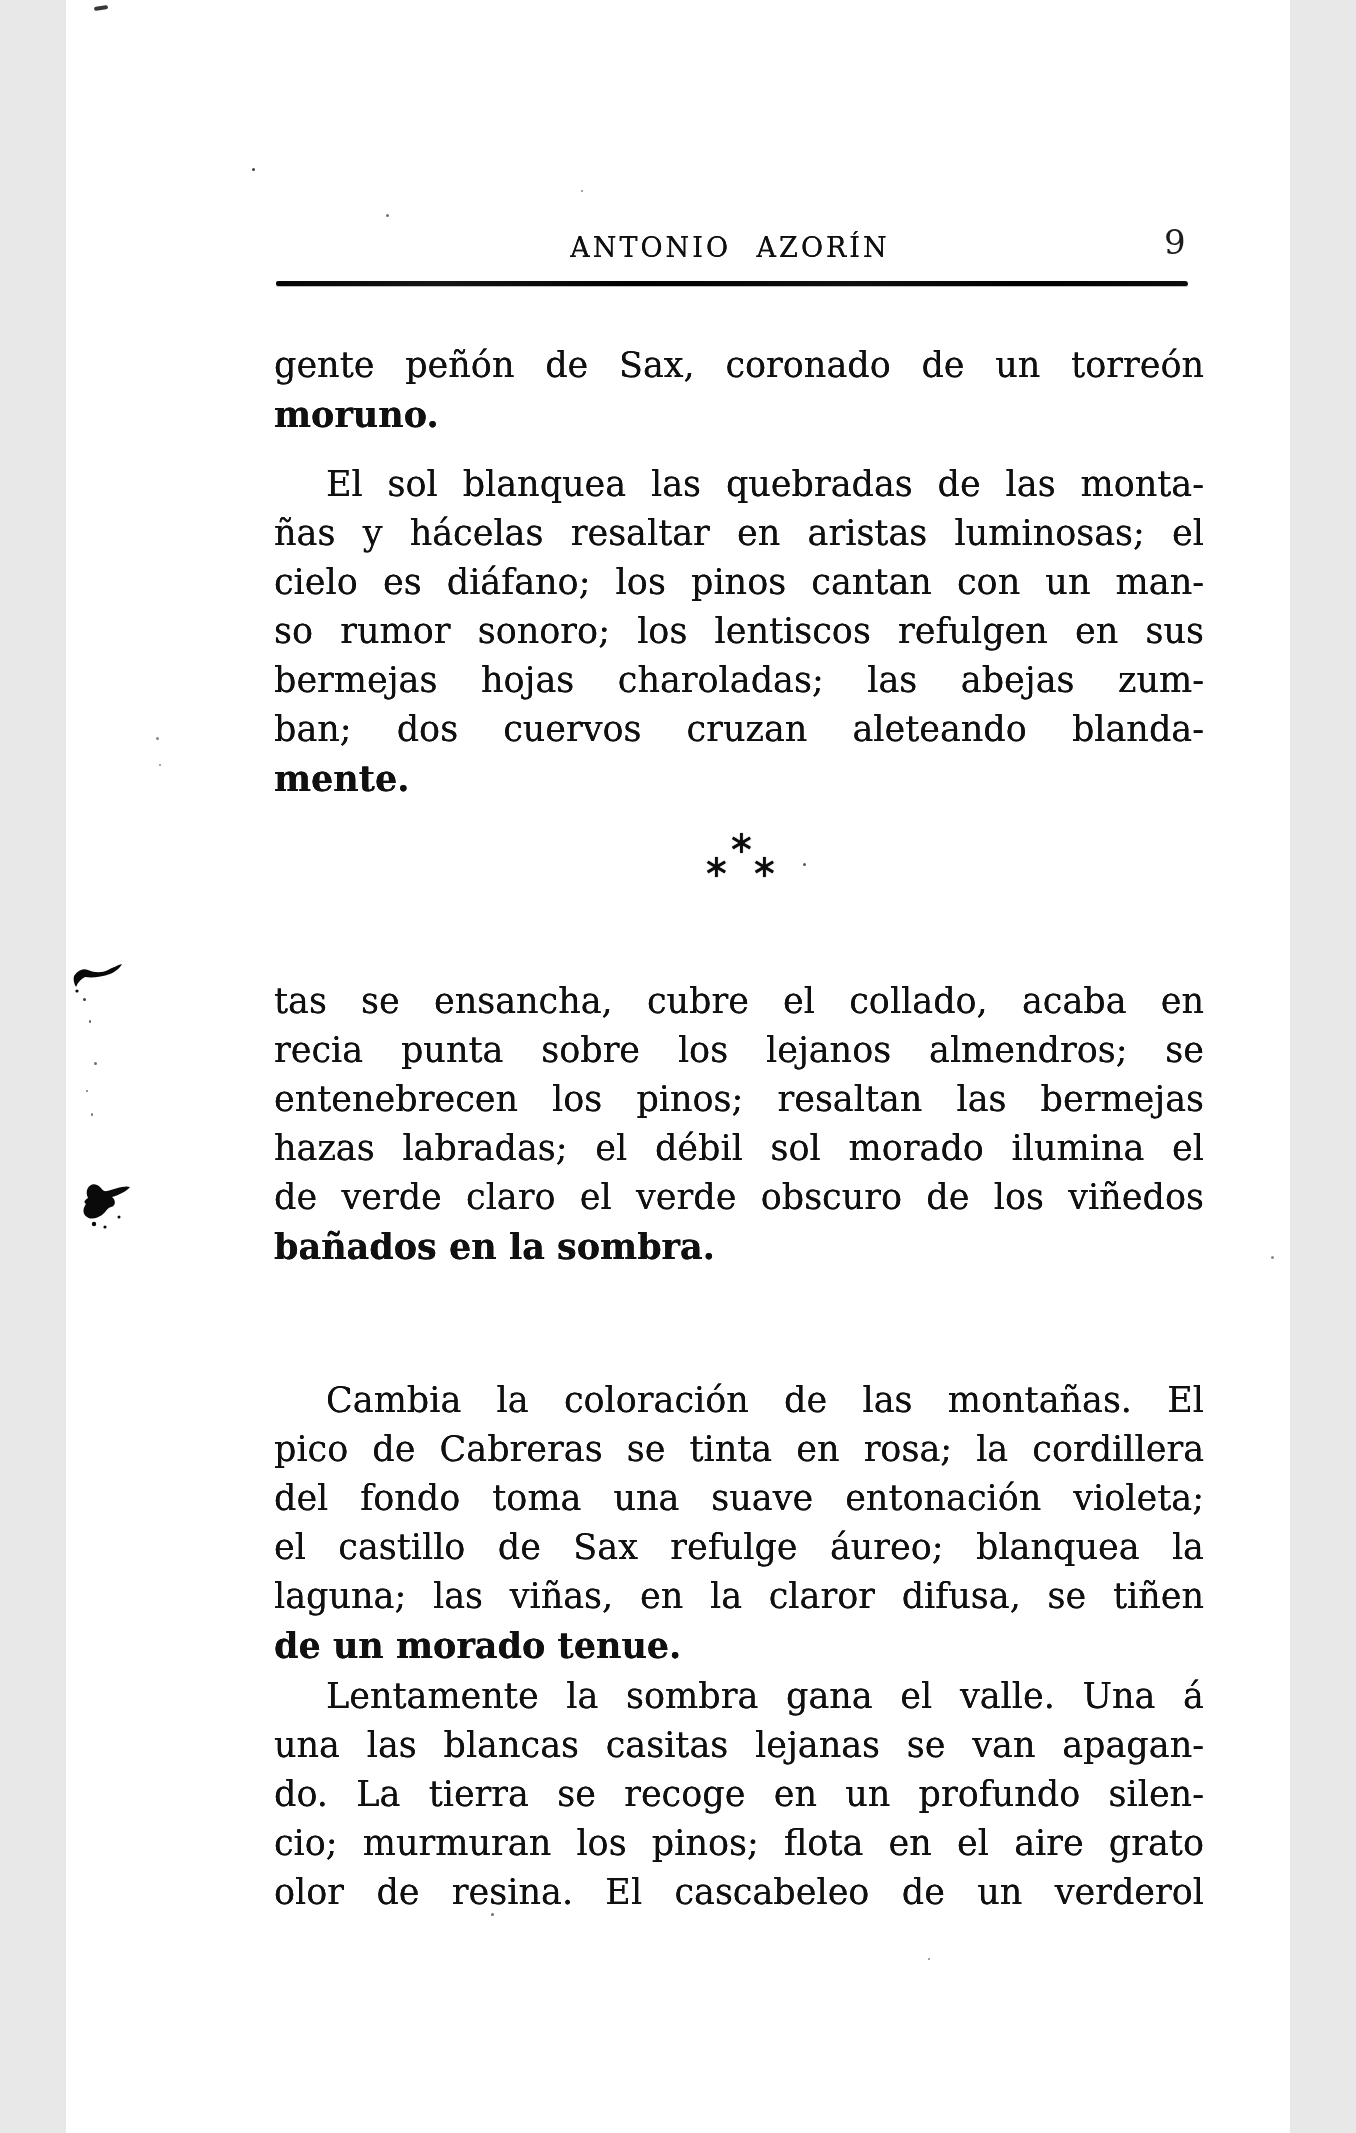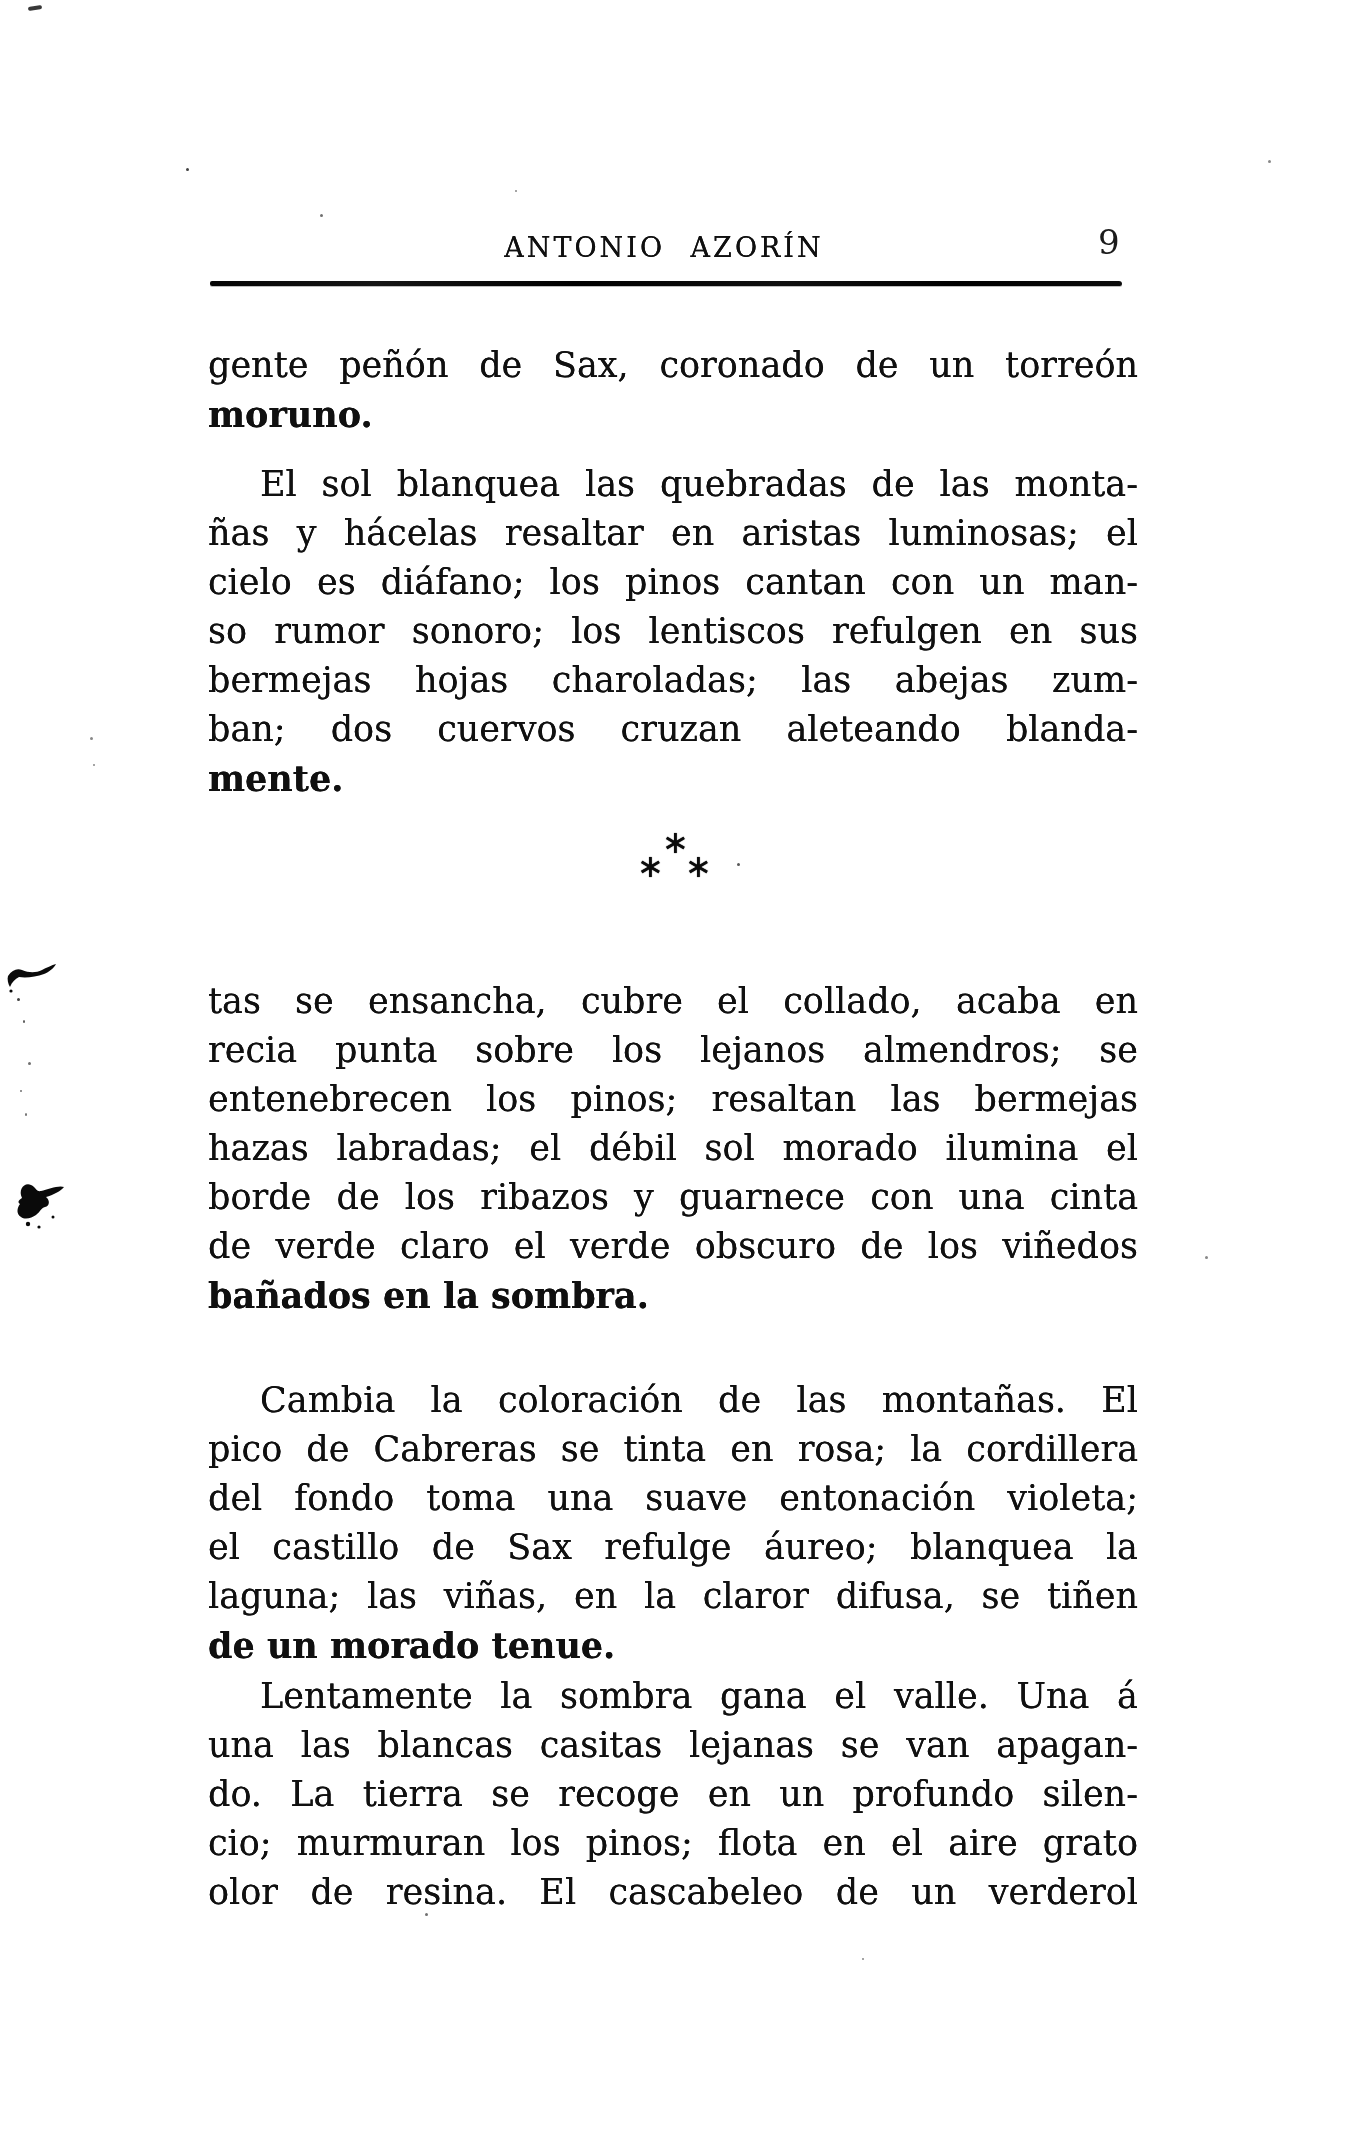--- a/index.html
+++ b/index.html
@@ -1,18 +1,18 @@
 <!DOCTYPE html>
 <html><head>
 <meta charset="utf-8">
 <style>
   html,body { margin:0; padding:0; background:#e8e8e8; }
   .page {
     position:relative;
-    width:1356px; height:2133px;
+    width:1224px; height:2133px;
     margin:0 auto;
     background:#ffffff;
     font-family:"DejaVu Serif","Liberation Serif",serif;
     color:#101010;
     overflow:hidden;
   }
 
   
   .running-title {
     position:absolute; left:208px; top:232px; width:912px;
@@ -97,21 +97,20 @@
     <span class="ast a-top">∗</span>
     <span class="ast a-left">∗</span>
     <span class="ast a-right">∗</span>
   </div>
 
   <div class="para p3">
     <div class="line">tas se ensancha, cubre el collado, acaba en</div>
     <div class="line">recia punta sobre los lejanos almendros; se</div>
     <div class="line">entenebrecen los pinos; resaltan las bermejas</div>
     <div class="line">hazas labradas; el débil sol morado ilumina el</div>
-    <div class="line">borde de los ribazos y guarnece con una cinta</div>
     <div class="line">de verde claro el verde obscuro de los viñedos</div>
     <div class="line end">bañados en la sombra.</div>
   </div>
 
   <div class="para p4">
     <div class="line indent">Cambia la coloración de las montañas. El</div>
     <div class="line">pico de Cabreras se tinta en rosa; la cordillera</div>
     <div class="line">del fondo toma una suave entonación violeta;</div>
     <div class="line">el castillo de Sax refulge áureo; blanquea la</div>
     <div class="line">laguna; las viñas, en la claror difusa, se tiñen</div>

